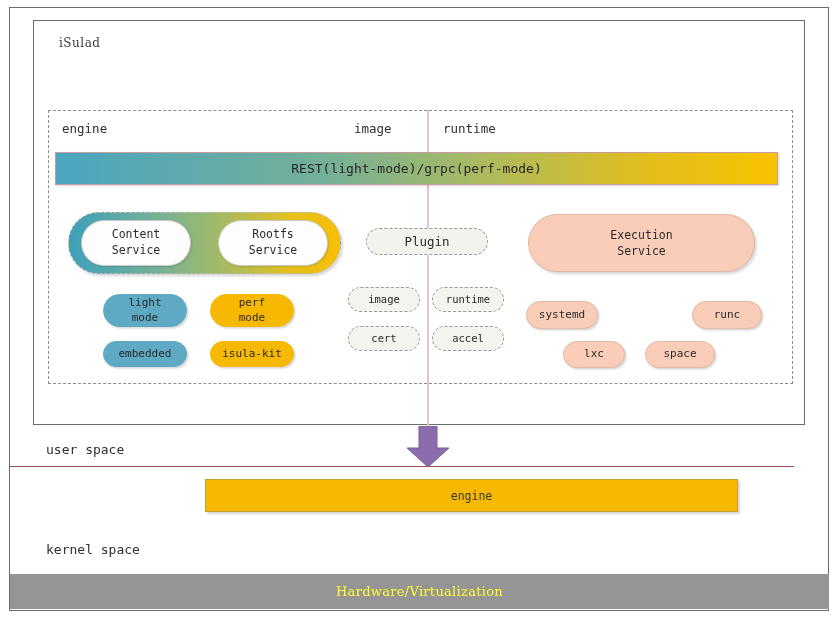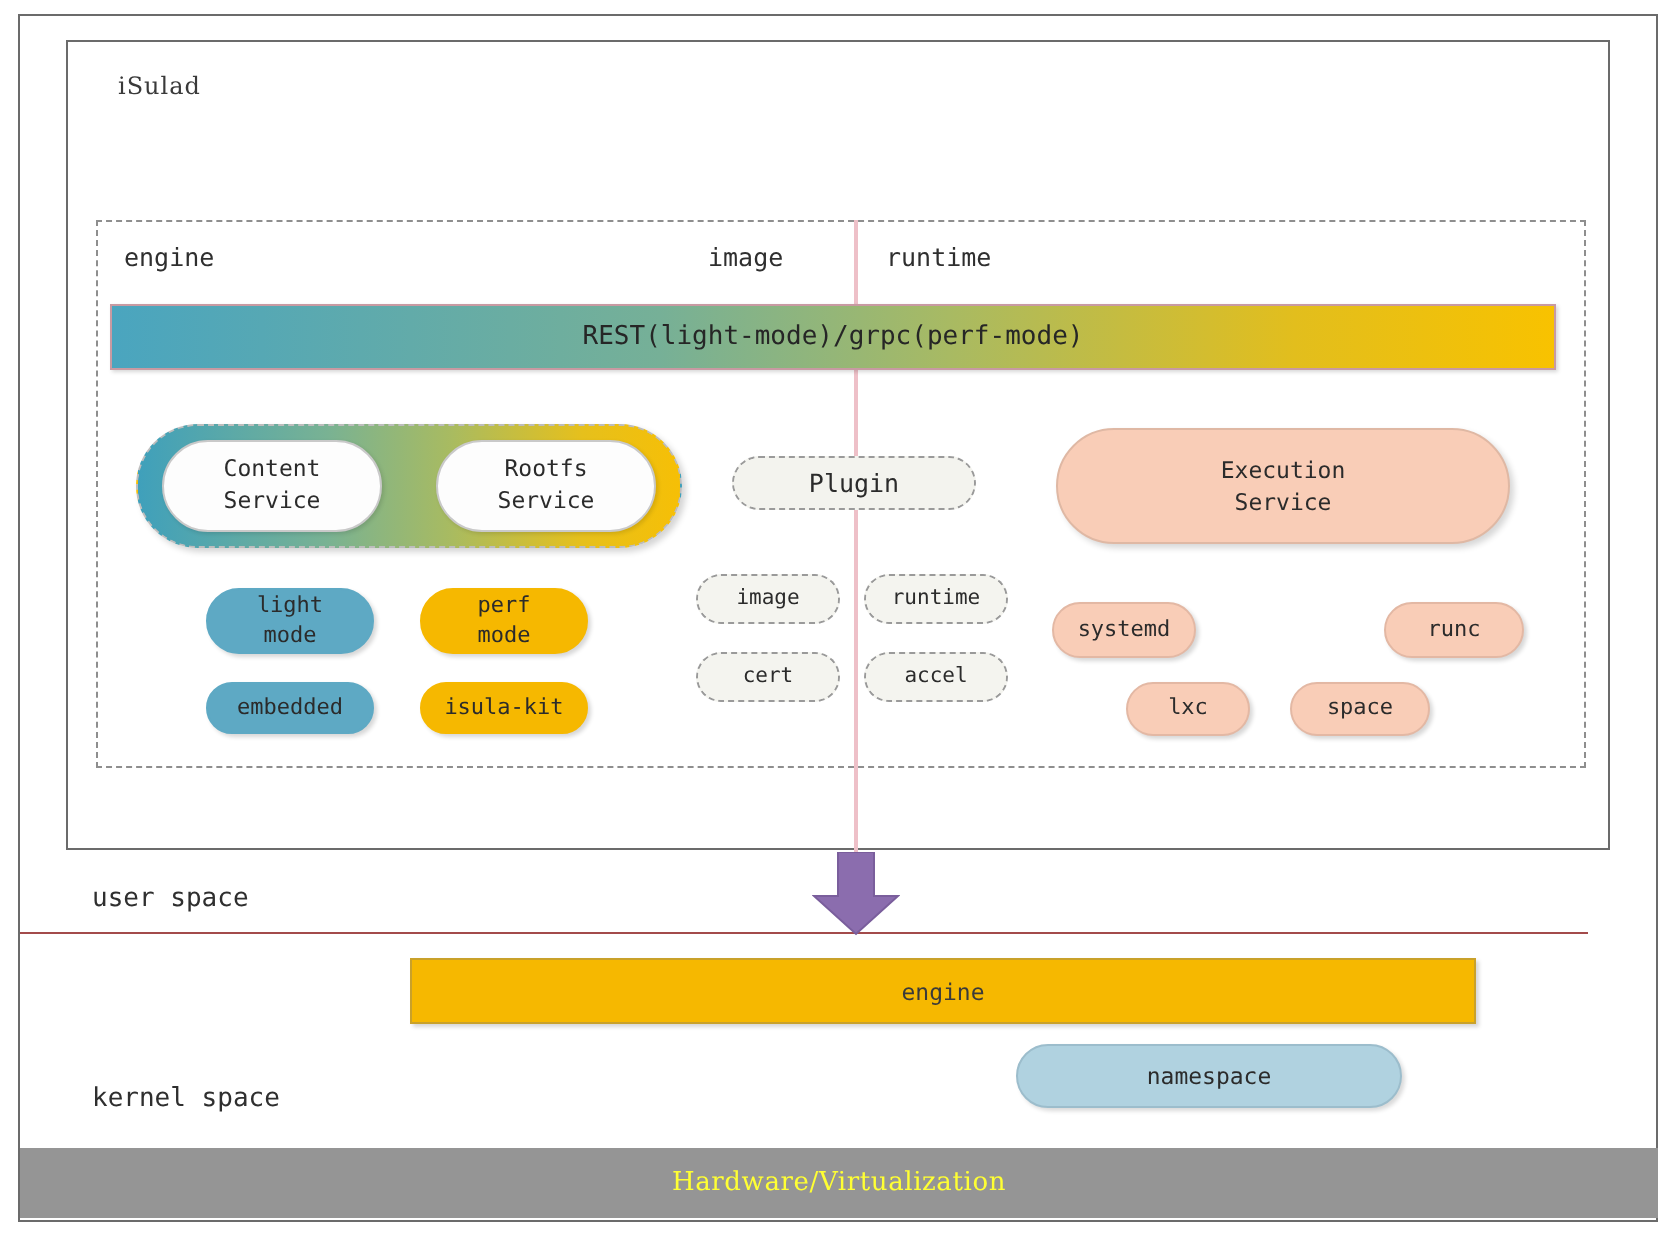--- a/index.html
+++ b/index.html
@@ -379,17 +379,16 @@
   <div id="label-user-space">user space</div>
   <div id="space-separator"></div>
   <div id="label-kernel-space">kernel space</div>
 
   <svg id="syscall-arrow" viewBox="0 0 44 42">
     <polygon points="13,0 31,0 31,22 43,22 22,41 1,22 13,22" fill="#8b6dae" stroke="#7a5e9c" stroke-width="1"></polygon>
   </svg>
 
   <div id="syscall-bar">engine</div>
 
-  <div class="kernel-pill" id="pill-namespace">namespace</div>
 
   <div id="hardware-bar">Hardware/Virtualization</div>
 
 </div>
 
 </body></html>

